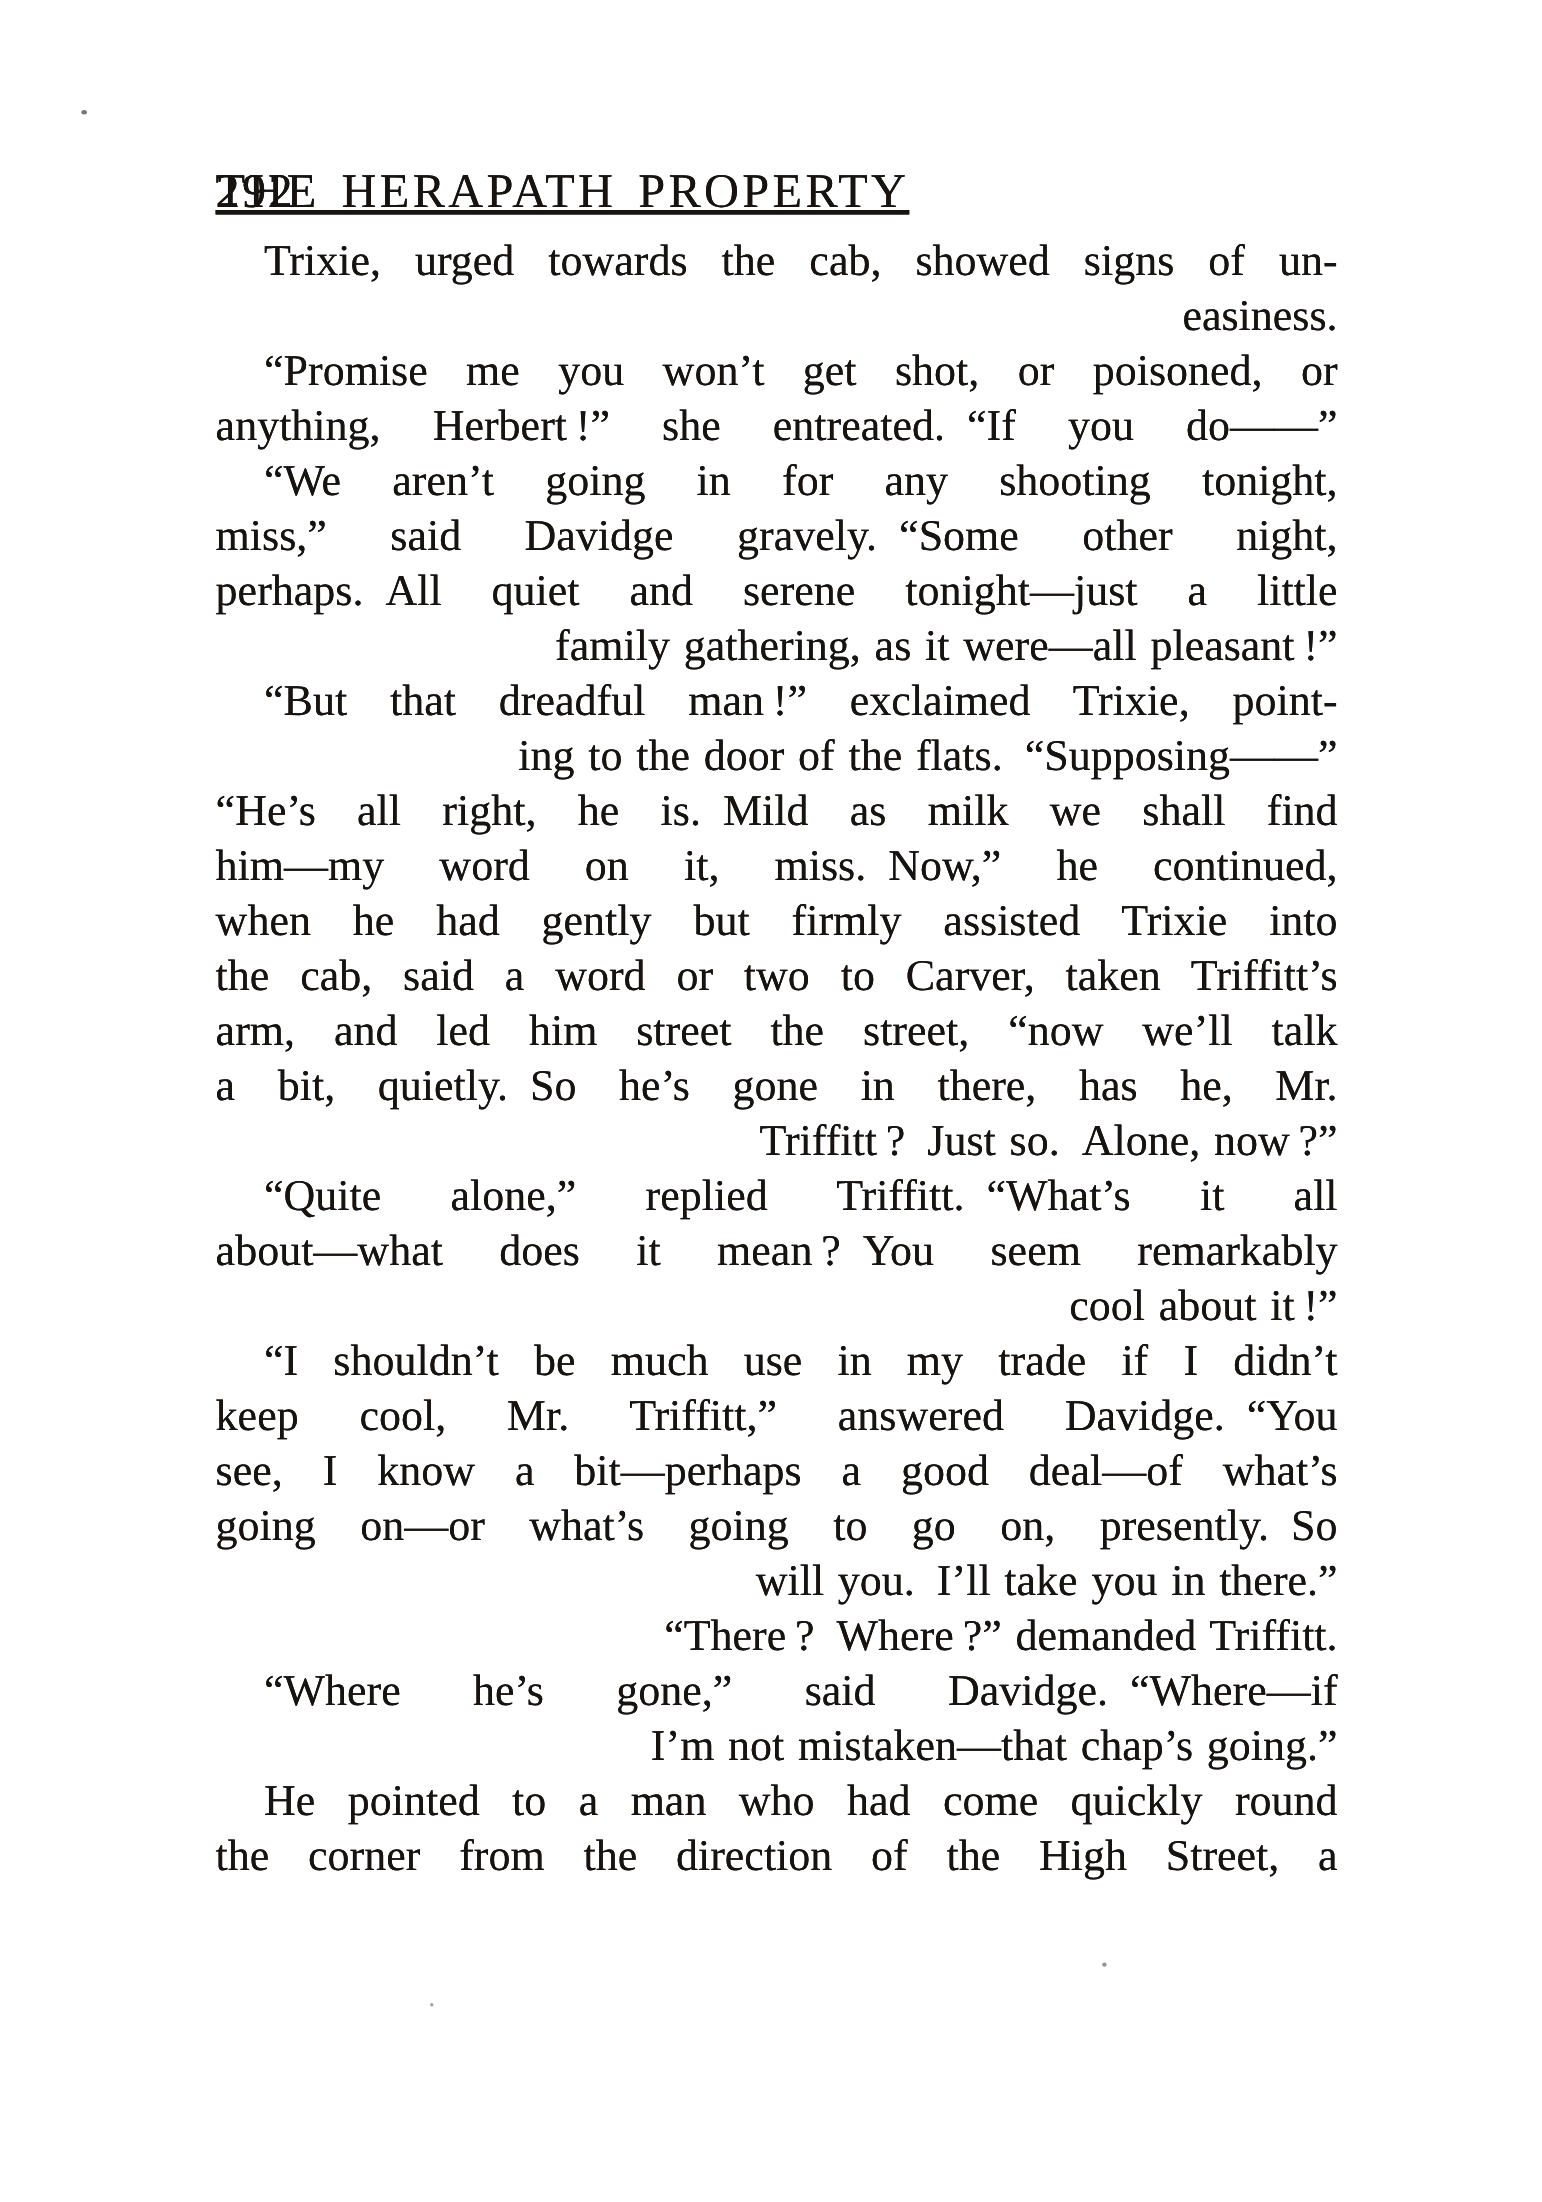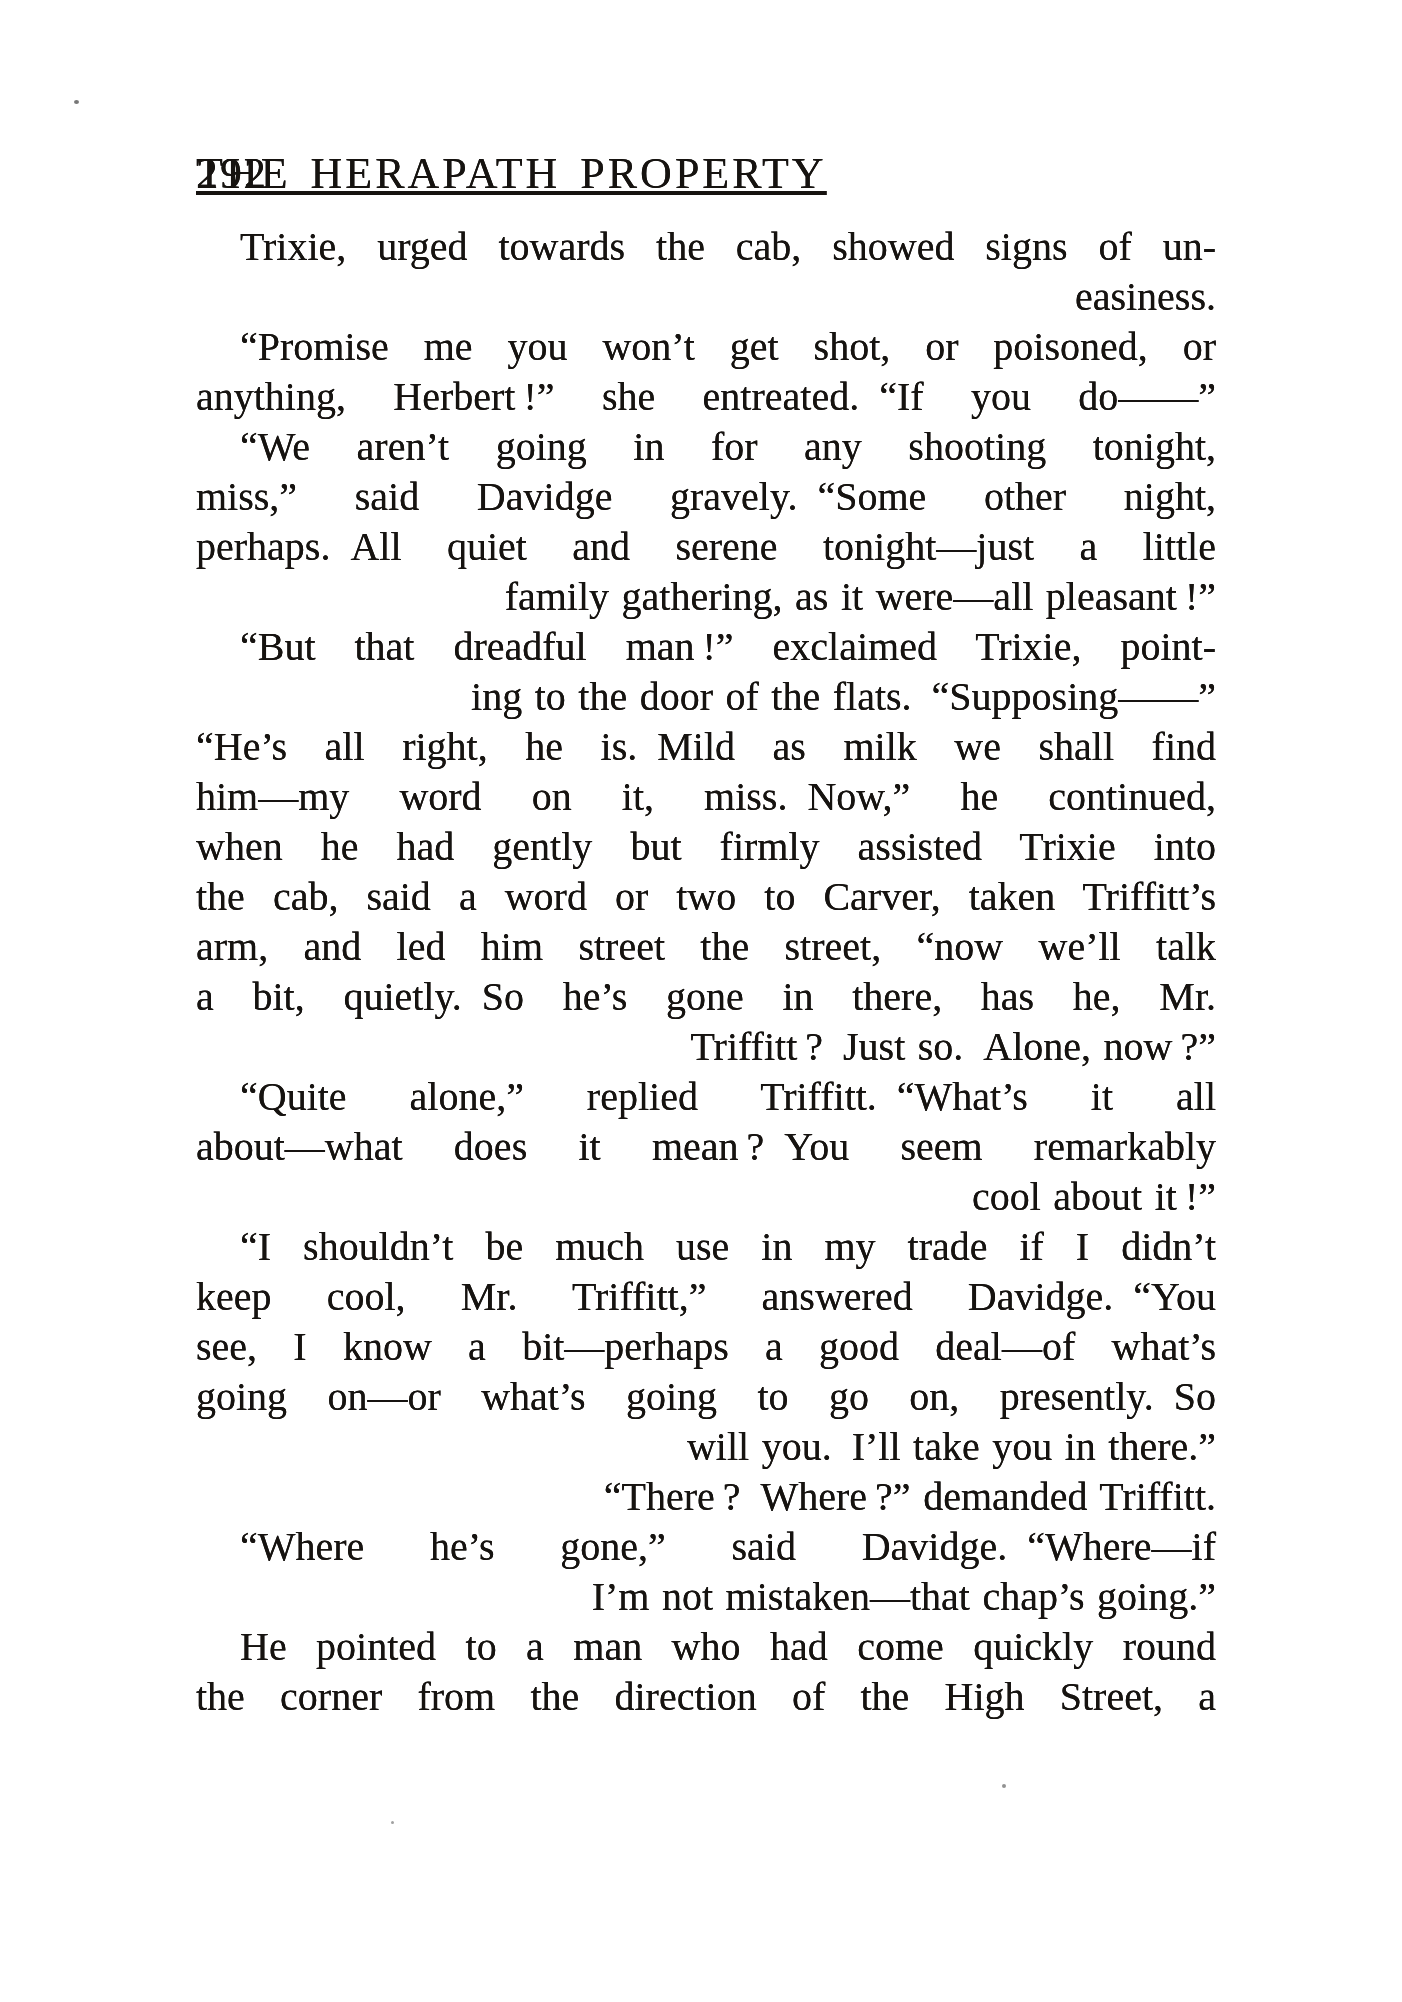--- a/index.html
+++ b/index.html
@@ -38,21 +38,21 @@
     display: block;
     text-align: left;
     letter-spacing: 3px;
     word-spacing: 6px;
     text-decoration: underline;
   }
   
   .text-block {
     position: absolute;
     left: 196px;
-    top: 222px;
+    top: 212px;
     width: 1020px;
     font-size: 40px;
     line-height: 50px;
     word-spacing: 2.5px;
     text-shadow: 0 0 0.4px currentColor;
   }
   .text-block .line {
     text-align: right;
     white-space: normal;
   }

